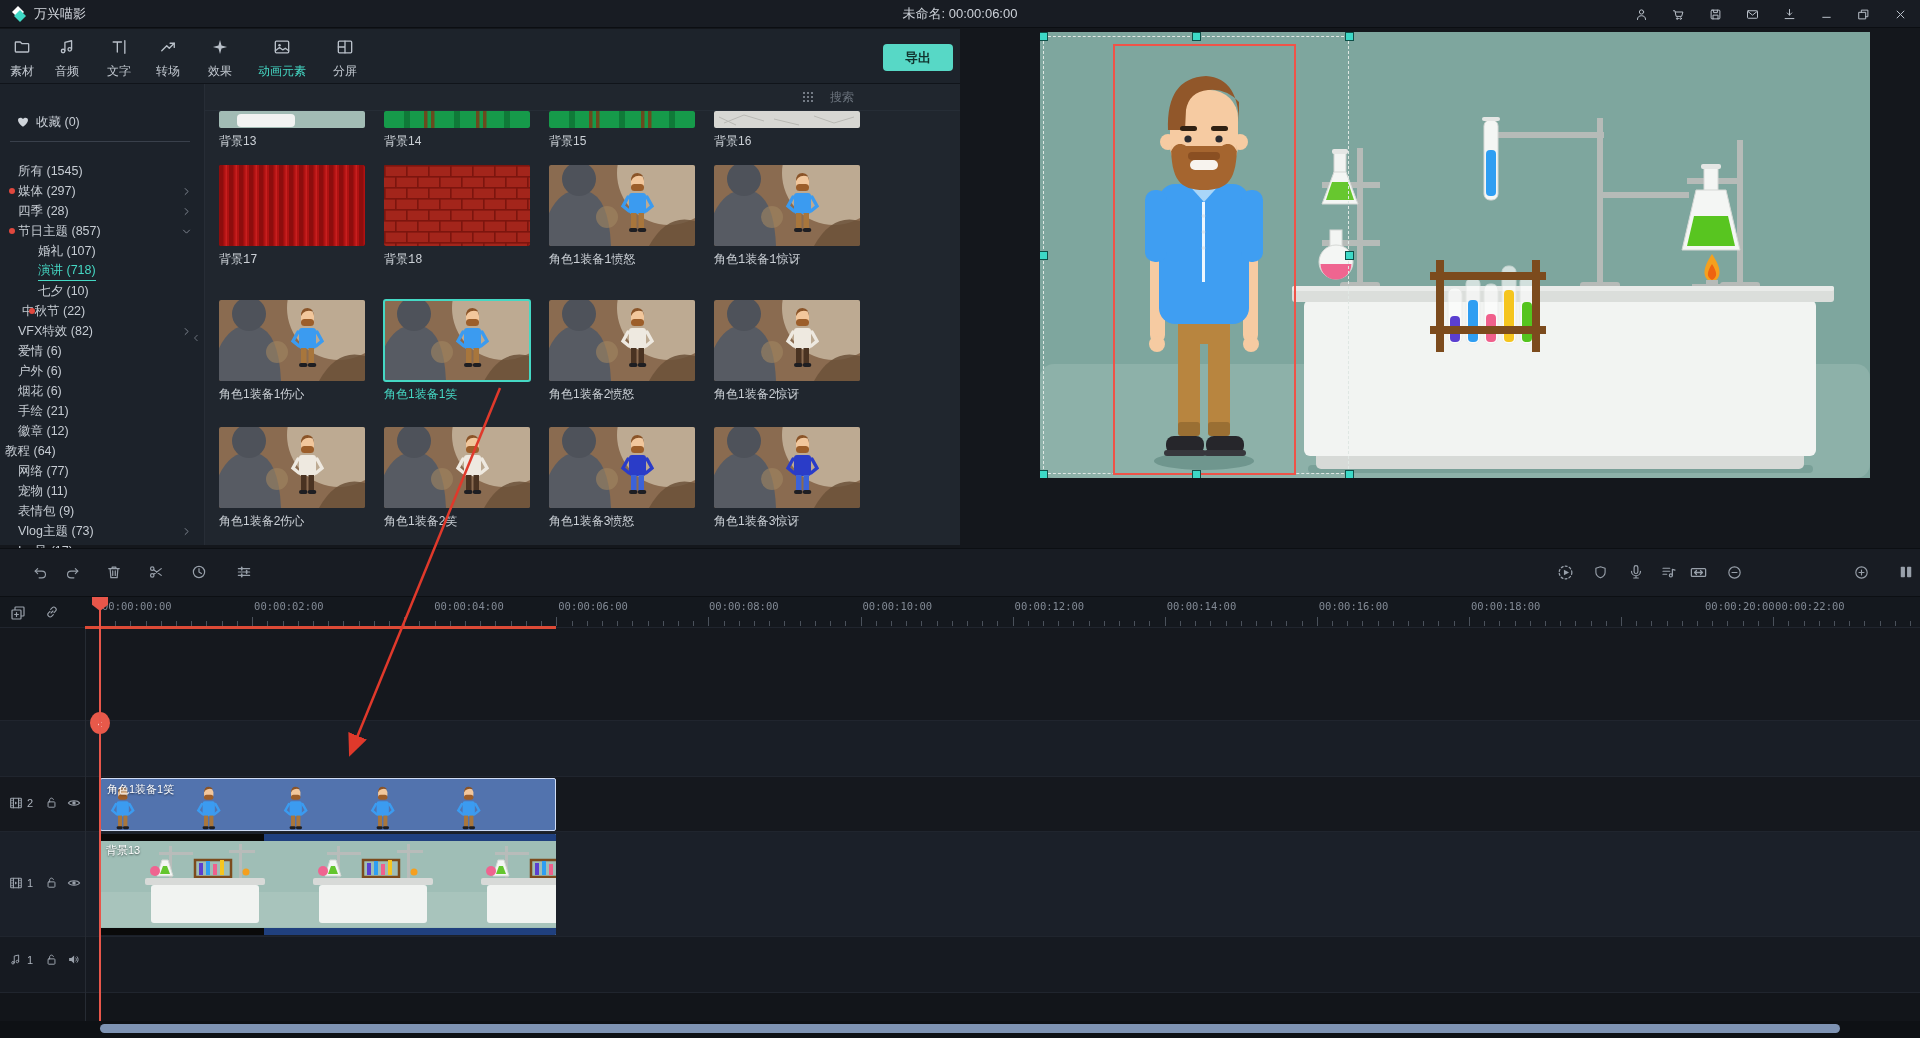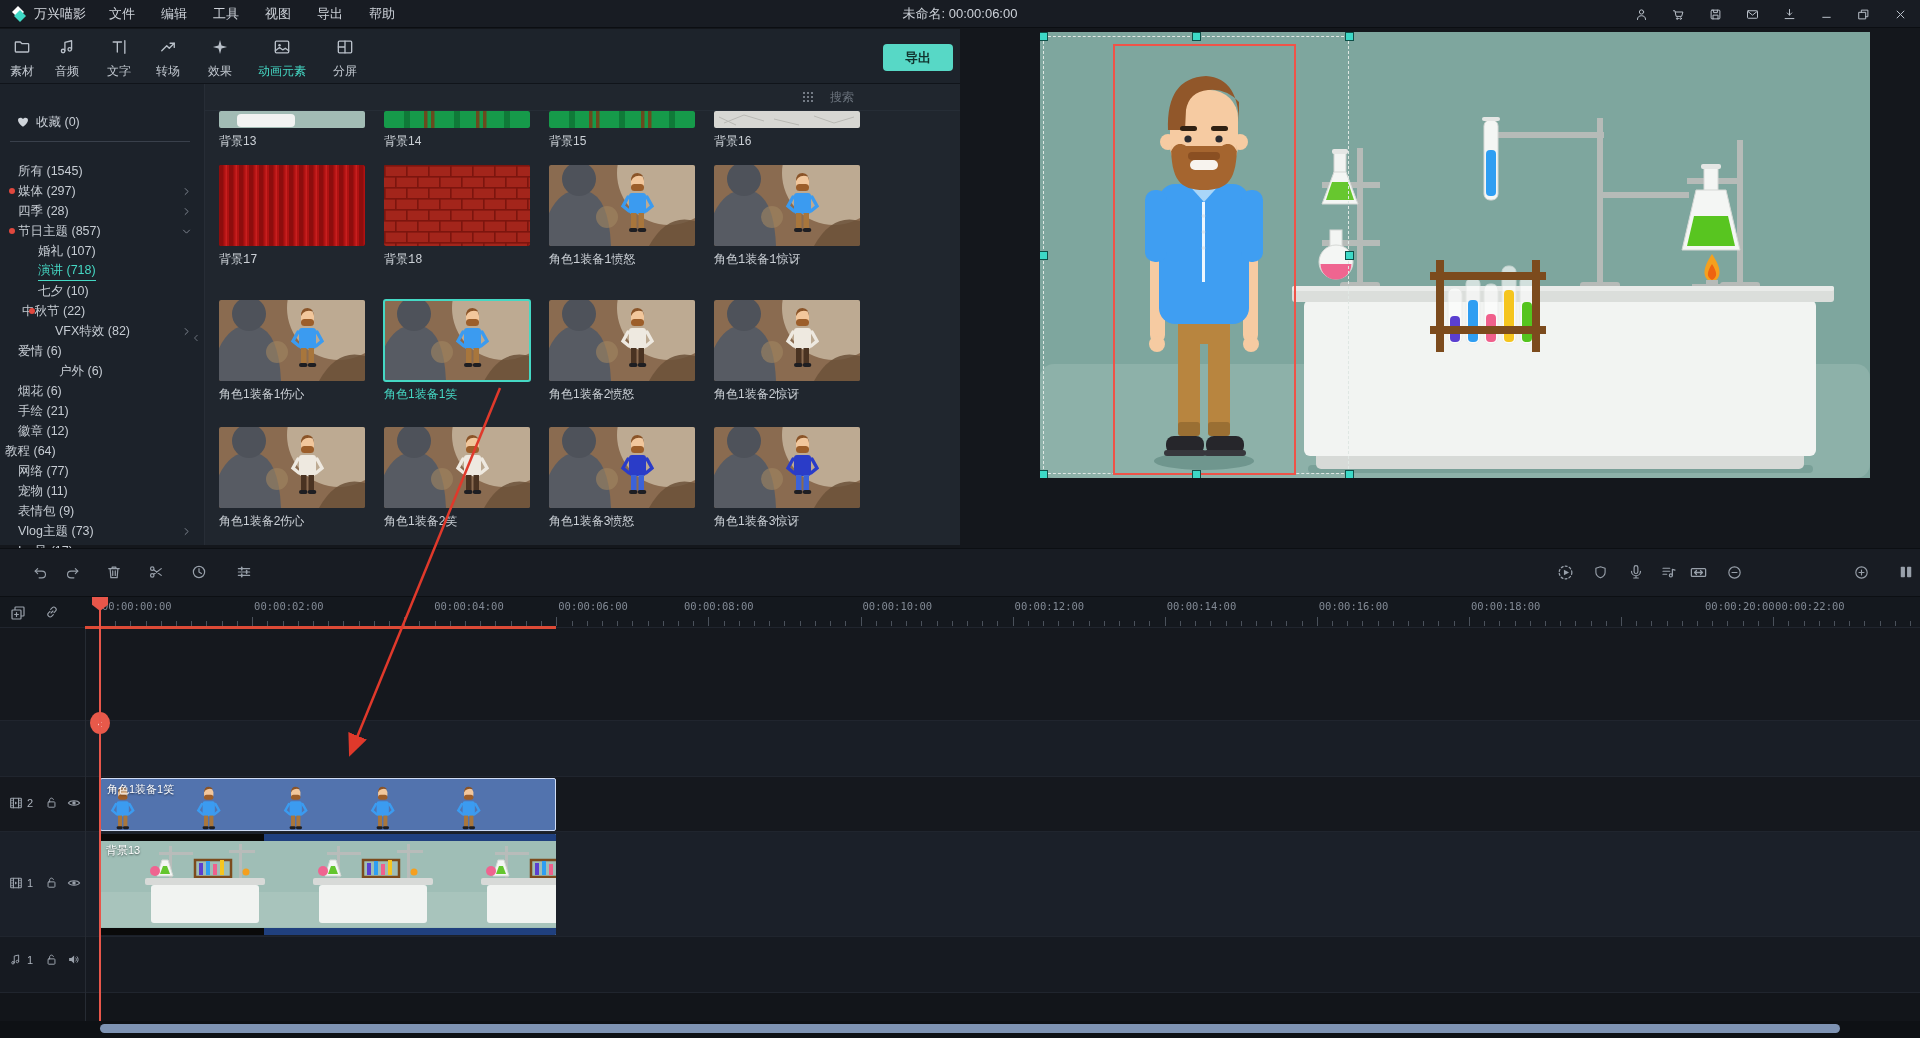--- a/index.html
+++ b/index.html
@@ -106,21 +106,20 @@
 
   <div id="menubar">
     <div id="menu-left">
       <span id="app-logo" class="ic">
         <svg width="16" height="16" viewBox="0 0 16 16">
           <polygon points="8,0 14,6 8,12 2,6" fill="#ffffff"></polygon>
           <polygon points="10,4 16,10 10,16 4,10" fill="#3ed9c6"></polygon>
         </svg>
       </span>
       <span id="app-name">万兴喵影</span>
-      <span id="menu-items"><span class="menu-item">文件</span><span class="menu-item">编辑</span><span class="menu-item">工具</span><span class="menu-item">视图</span><span class="menu-item">导出</span><span class="menu-item">帮助</span></span>
     </div>
     <div id="win-title">未命名: 00:00:06:00</div>
     <div id="menu-right">
         <span class="ic">
           <svg width="15" height="15" viewBox="0 0 24 24" fill="none" stroke="currentColor" stroke-width="1.6" stroke-linecap="round" stroke-linejoin="round">
             <circle cx="12" cy="8" r="3.4"></circle>
             <path d="M5.5,20 C5.5,15.5 8.5,14 12,14 C15.5,14 18.5,15.5 18.5,20"></path>
           </svg>
         </span>
         <span class="ic">
@@ -288,32 +287,32 @@
           <div class="side-item selected" style="top: 177px;">
             <span class="lbl" style="margin-left:38px">演讲 (718)</span>
           </div>
           <div class="side-item" style="top: 197px;">
             <span class="lbl" style="margin-left:38px">七夕 (10)</span>
           </div>
           <div class="side-item" style="top: 217px;">
             <span class="dot" style="left:29px"></span>
             <span class="lbl" style="margin-left:22px">中秋节 (22)</span>
           </div>
-          <div class="side-item" style="top: 237px; padding-left: 37px;">
+          <div class="side-item" style="top: 237px;">
             <span class="lbl" style="margin-left:18px">VFX特效 (82)</span>
             <span class="chev ic">
               <svg width="13" height="13" viewBox="0 0 24 24" fill="none" stroke="currentColor" stroke-width="1.6" stroke-linecap="round" stroke-linejoin="round">
                 <path d="M9.5,6.5 L15,12 L9.5,17.5"></path>
               </svg>
             </span>
           </div>
           <div class="side-item" style="top: 257px;">
             <span class="lbl" style="margin-left:18px">爱情 (6)</span>
           </div>
-          <div class="side-item" style="top: 277px; margin-left: 41px;">
+          <div class="side-item" style="top: 277px;">
             <span class="lbl" style="margin-left:18px">户外 (6)</span>
           </div>
           <div class="side-item" style="top: 297px;">
             <span class="lbl" style="margin-left:18px">烟花 (6)</span>
           </div>
           <div class="side-item" style="top: 317px;">
             <span class="lbl" style="margin-left:18px">手绘 (21)</span>
           </div>
           <div class="side-item" style="top: 337px;">
             <span class="lbl" style="margin-left:18px">徽章 (12)</span>
@@ -1141,21 +1140,21 @@
           <path d="M15.8,9.5 C17,10.8 17,13.2 15.8,14.5"></path>
           <path d="M17.8,7.5 C20,9.8 20,14.2 17.8,16.5"></path>
         </svg>
       </span>
 
     <div id="ruler">
         <span class="ruler-lbl" style="left: 17px;">00:00:00:00</span>
         <span class="ruler-lbl" style="left: 169.1px;">00:00:02:00</span>
         <span class="ruler-lbl" style="left: 321.2px; margin-left: 28px;">00:00:04:00</span>
         <span class="ruler-lbl" style="left: 473.3px;">00:00:06:00</span>
-        <span class="ruler-lbl" style="left: 599px;">00:00:08:00</span>
+        <span class="ruler-lbl" style="left: 624px;">00:00:08:00</span>
         <span class="ruler-lbl" style="left: 777.5px;">00:00:10:00</span>
         <span class="ruler-lbl" style="left: 929.6px;">00:00:12:00</span>
         <span class="ruler-lbl" style="left: 1081.7px;">00:00:14:00</span>
         <span class="ruler-lbl" style="left: 1233.8px;">00:00:16:00</span>
         <span class="ruler-lbl" style="left: 1385.9px;">00:00:18:00</span>
         <span class="ruler-lbl" style="left: 1620px;">00:00:20:00</span>
         <span class="ruler-lbl" style="left: 1690.1px;">00:00:22:00</span>
         <div class="tick" style="left: 15px; bottom: 1px; height: 9px;"></div>
         <div class="tick" style="left: 30.21px; bottom: 1px; height: 5px;"></div>
         <div class="tick" style="left: 45.42px; bottom: 1px; height: 5px;"></div>

